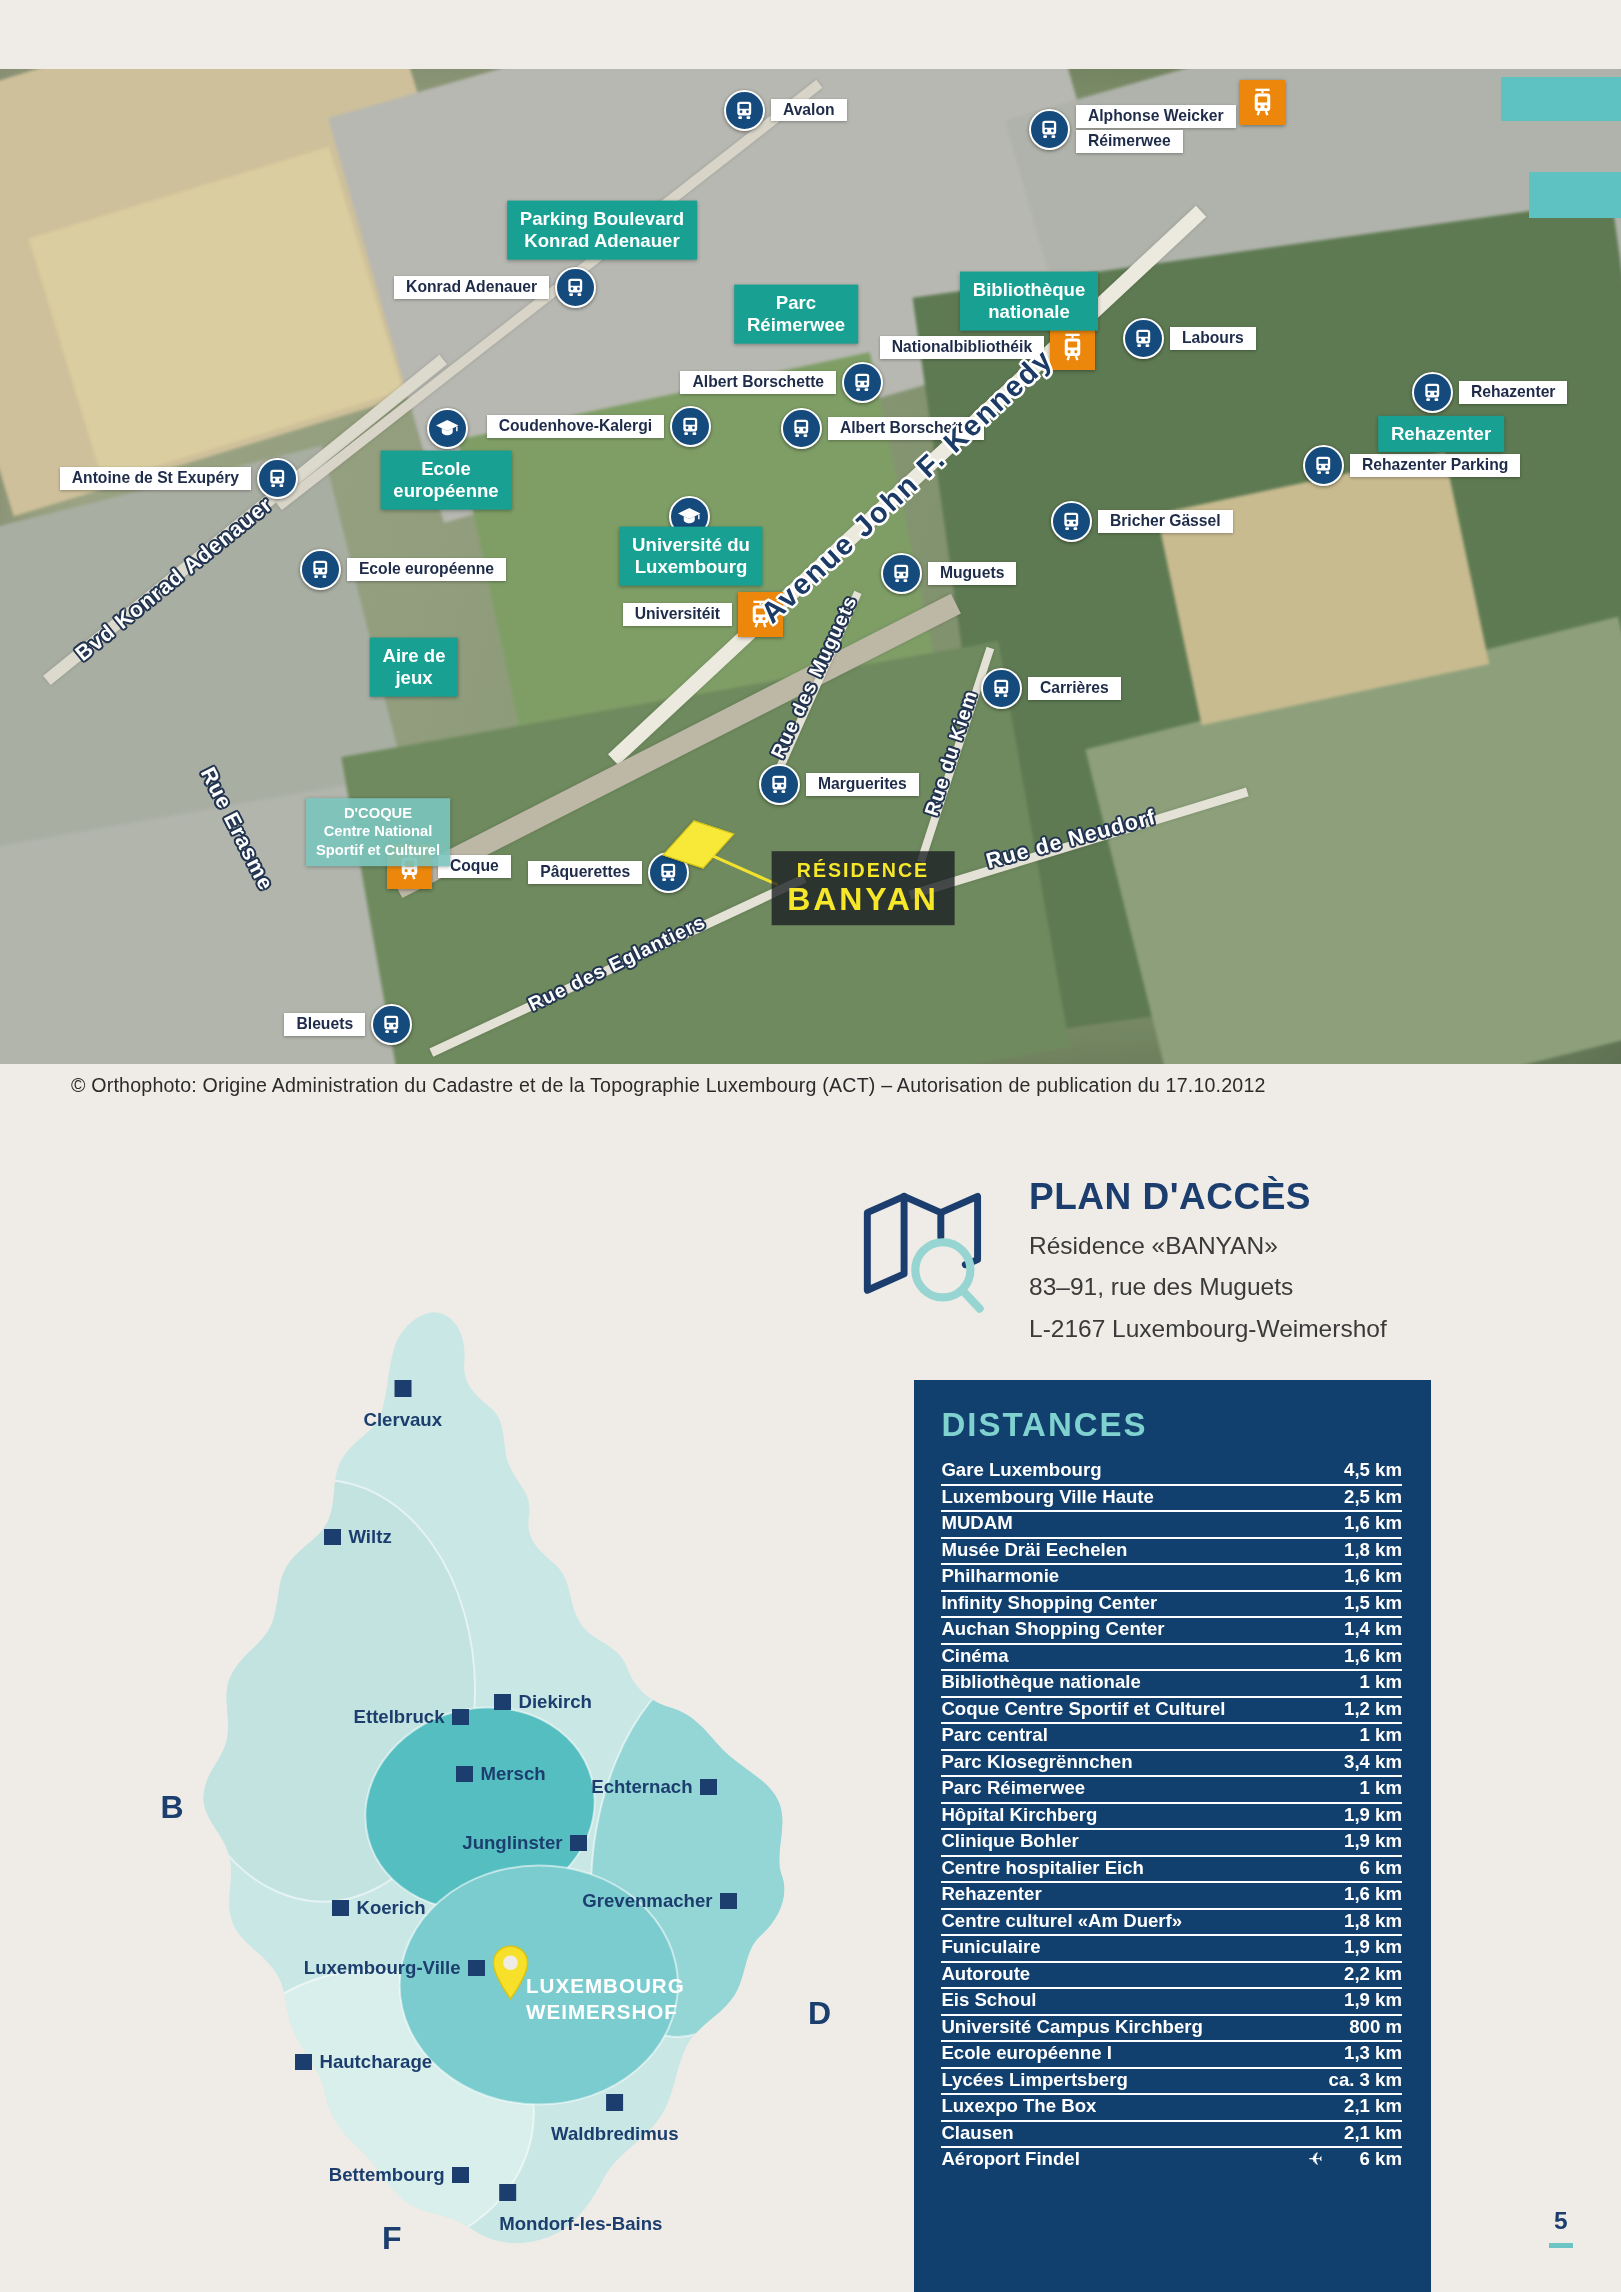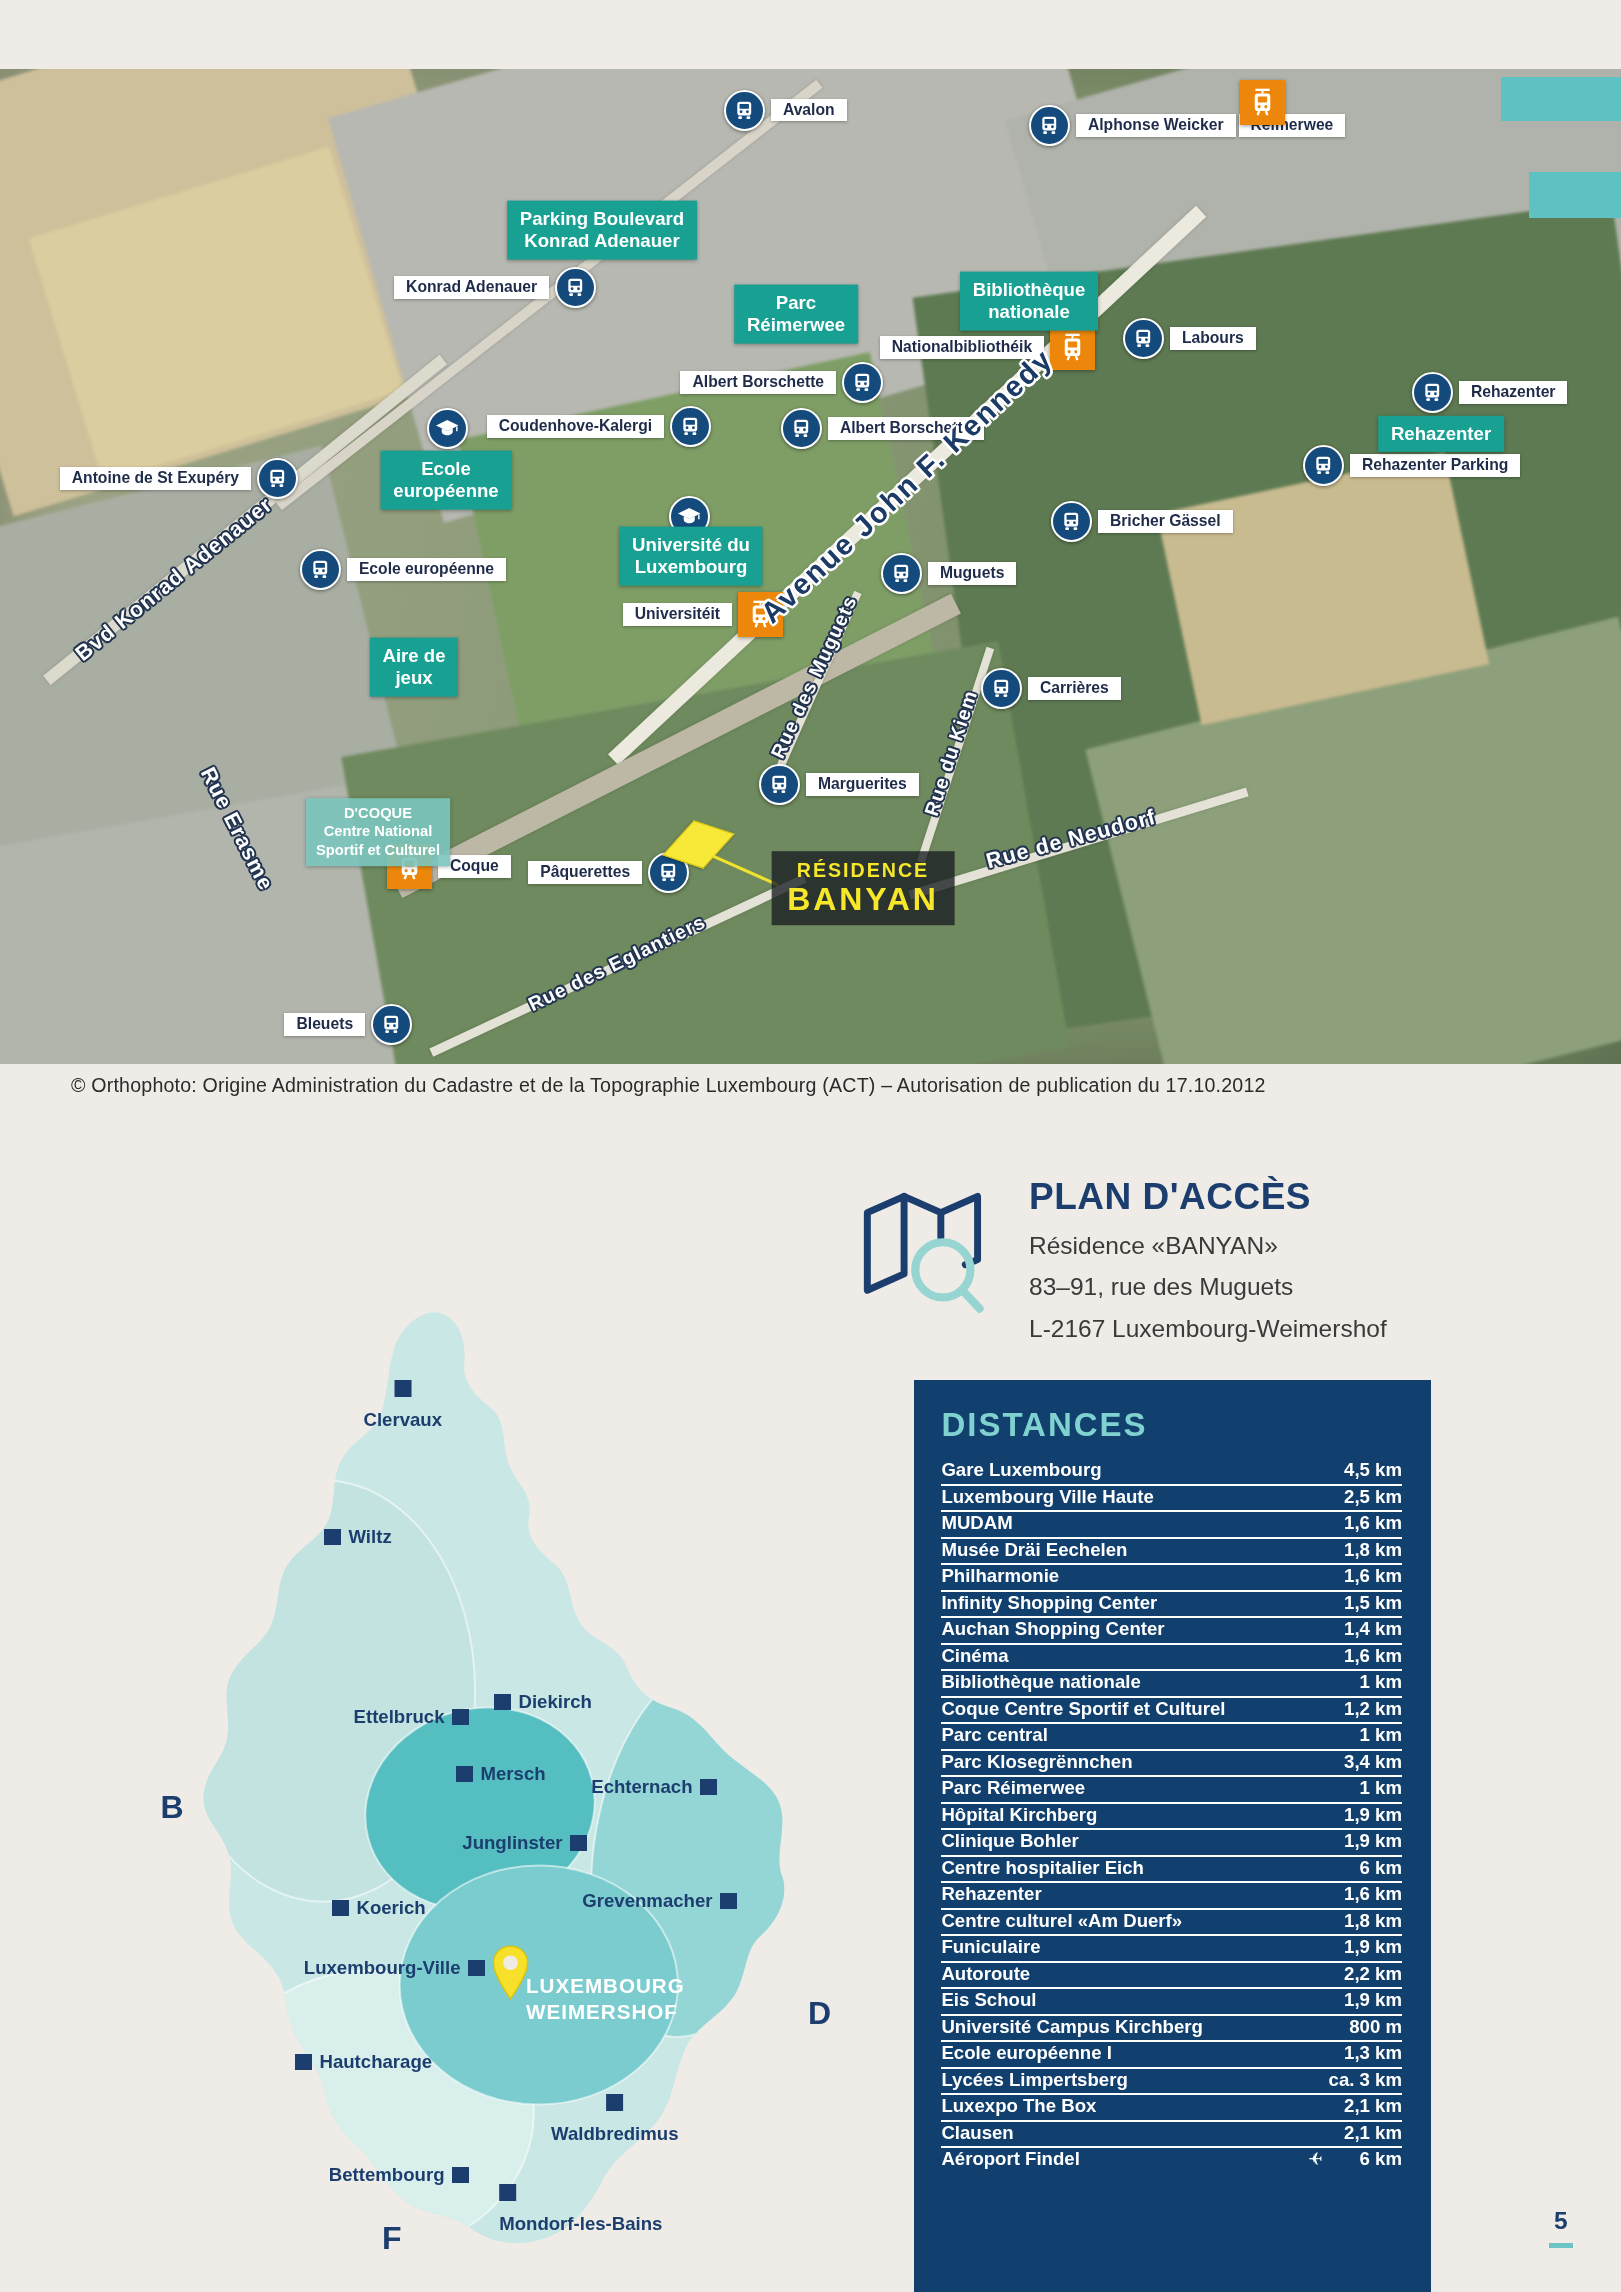--- a/index.html
+++ b/index.html
@@ -16,21 +16,21 @@
   .deco-b1{left:1501px;top:7.8px;width:121px;height:44px;}
   .deco-b2{left:1529px;top:103px;width:92px;height:46px;}
 
   .stop{position:absolute;display:flex;align-items:center;gap:5.9px;}
   .icon-circle{width:37px;height:37px;border-radius:50%;background:#154a7d;border:2.5px solid #fff;
                box-shadow:0 1px 3.9px rgba(0,0,0,.45);display:flex;align-items:center;justify-content:center;flex:none;}
   .tram-square{width:45px;height:45px;background:#ec870b;box-shadow:0 1px 3.9px rgba(0,0,0,.4);
                display:flex;align-items:center;justify-content:center;flex:none;}
   .stop-label{background:#fff;color:#1e2b49;font-weight:bold;font-size:15.7px;line-height:20.6px;
               padding:1px 12px;white-space:nowrap;box-shadow:0 1px 2.9px rgba(0,0,0,.3);}
-  .label-col{display:flex;gap:2.9px;align-items:flex-start;}
+  .label-col{display:flex;flex-direction:column;gap:2.9px;align-items:flex-start;}
 
   .teal-box{position:absolute;transform:translate(-50%,-50%);background:#18a093;color:#fff;
             font-weight:bold;font-size:18.6px;line-height:22.5px;text-align:center;padding:6.9px 12.7px;
             white-space:nowrap;box-shadow:0 1px 3.9px rgba(0,0,0,.3);}
   .teal-box.light{background:rgba(122,196,189,.9);font-size:14.7px;line-height:18.6px;padding:5.9px 9.8px;}
 
   .street{position:absolute;white-space:nowrap;font-weight:bold;letter-spacing:1px;}
   .street.light{color:#fff;text-shadow:-2px 0 0 #223450,2px 0 0 #223450,0 -2px 0 #223450,0 2px 0 #223450,
                 -1.5px -1.5px 0 #223450,1.5px -1.5px 0 #223450,-1.5px 1.5px 0 #223450,1.5px 1.5px 0 #223450;}
   .street.dark{color:#1c3a66;letter-spacing:2px;

